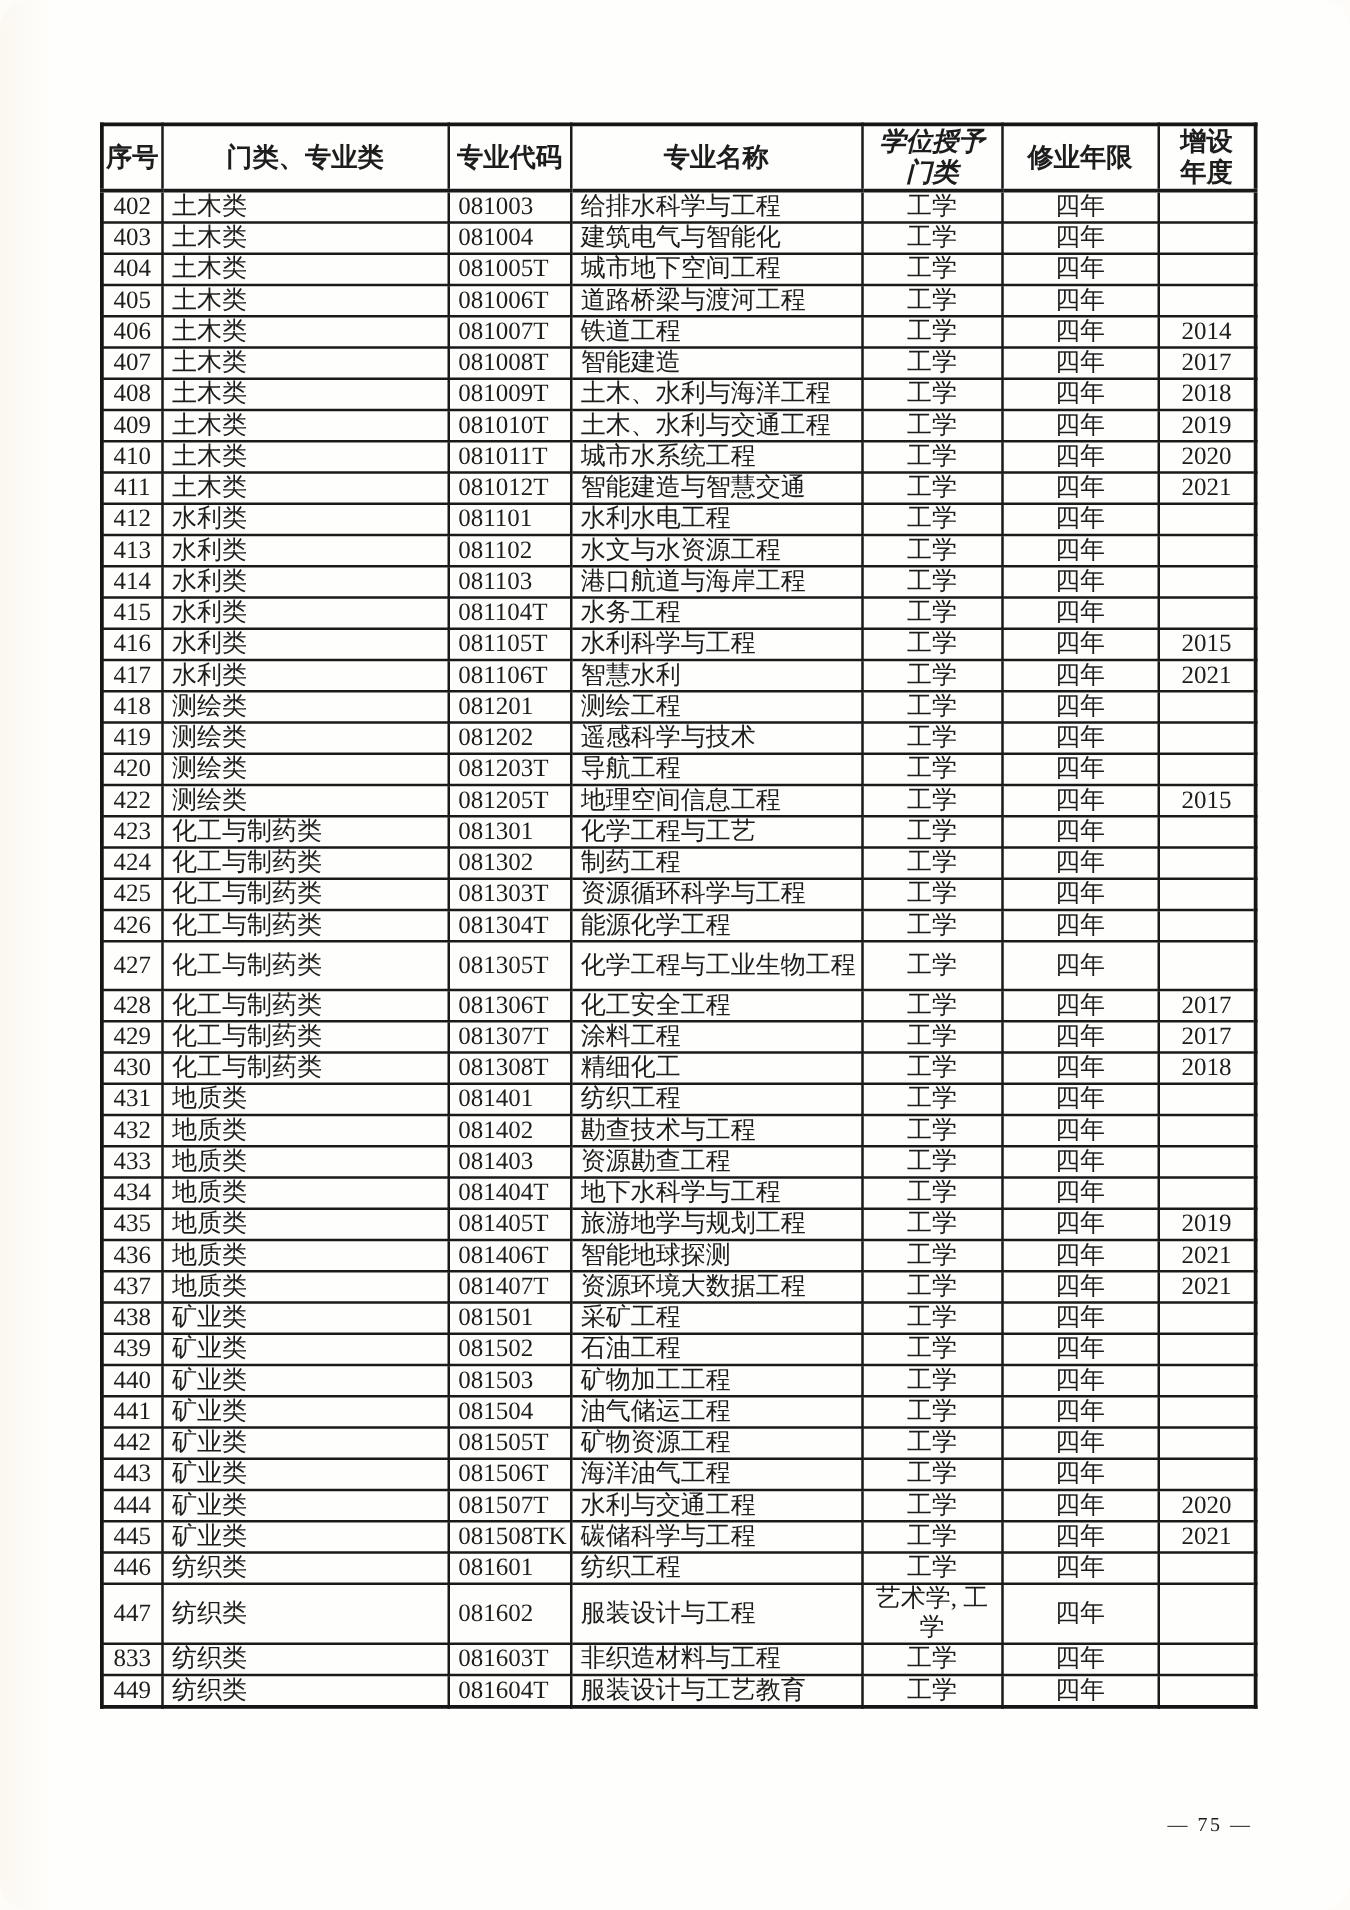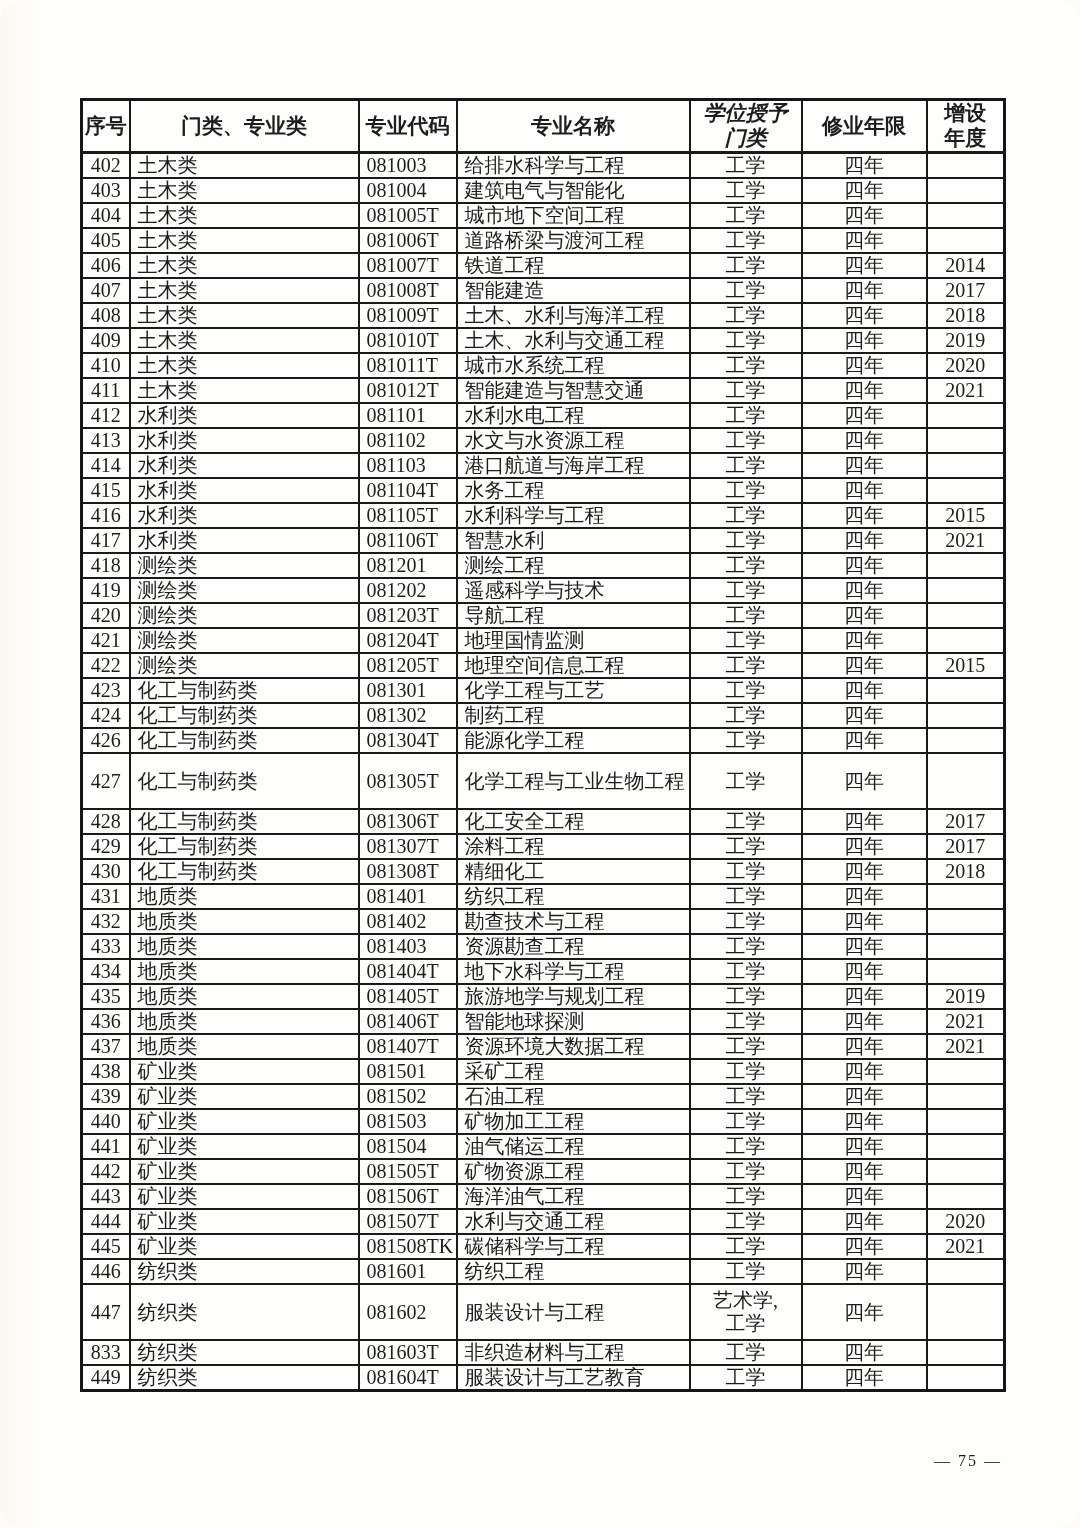--- a/index.html
+++ b/index.html
@@ -43,33 +43,33 @@
     font-size: 21px;
     text-align: center;
     line-height: 1.2;
     padding: 0;
     border-bottom-width: 3px;
   }
   
   .majors thead th.h-degree { padding: 0 12px; font-style: italic; }
   .majors thead th.h-year_added { padding: 0 16px; }
   .majors tbody tr { height: 25px; }
-  .majors tbody tr.tall { height: 56px; }
+  .majors tbody tr.tall { height: 39px; }
   .majors tbody td {
     font-size: 20px;
     line-height: 1.15;
     padding: 0;
   }
   .majors td.col-no,
   .majors td.col-degree,
   .majors td.col-years,
   .majors td.col-year_added {
     text-align: center;
   }
-  .majors td.col-degree { padding: 0 21px; }
+  .majors td.col-degree { padding: 0 8px; }
   .majors td.col-category,
   .majors td.col-code,
   .majors td.col-name {
     text-align: left;
     padding-left: 7px;
     padding-right: 2px;
   }
   .page-number {
     position: absolute;
     top: 1452px;
@@ -270,29 +270,20 @@
         <tr>
           <td class="col-no">420</td>
           <td class="col-category">测绘类</td>
           <td class="col-code">081203T</td>
           <td class="col-name">导航工程</td>
           <td class="col-degree">工学</td>
           <td class="col-years">四年</td>
           <td class="col-year_added"></td>
         </tr>
         <tr>
-          <td class="col-no">421</td>
-          <td class="col-category">测绘类</td>
-          <td class="col-code">081204T</td>
-          <td class="col-name">地理国情监测</td>
-          <td class="col-degree">工学</td>
-          <td class="col-years">四年</td>
-          <td class="col-year_added"></td>
-        </tr>
-        <tr>
           <td class="col-no">422</td>
           <td class="col-category">测绘类</td>
           <td class="col-code">081205T</td>
           <td class="col-name">地理空间信息工程</td>
           <td class="col-degree">工学</td>
           <td class="col-years">四年</td>
           <td class="col-year_added">2015</td>
         </tr>
         <tr>
           <td class="col-no">423</td>
@@ -301,20 +292,29 @@
           <td class="col-name">化学工程与工艺</td>
           <td class="col-degree">工学</td>
           <td class="col-years">四年</td>
           <td class="col-year_added"></td>
         </tr>
         <tr>
           <td class="col-no">424</td>
           <td class="col-category">化工与制药类</td>
           <td class="col-code">081302</td>
           <td class="col-name">制药工程</td>
+          <td class="col-degree">工学</td>
+          <td class="col-years">四年</td>
+          <td class="col-year_added"></td>
+        </tr>
+        <tr>
+          <td class="col-no">425</td>
+          <td class="col-category">化工与制药类</td>
+          <td class="col-code">081303T</td>
+          <td class="col-name">资源循环科学与工程</td>
           <td class="col-degree">工学</td>
           <td class="col-years">四年</td>
           <td class="col-year_added"></td>
         </tr>
         <tr>
           <td class="col-no">426</td>
           <td class="col-category">化工与制药类</td>
           <td class="col-code">081304T</td>
           <td class="col-name">能源化学工程</td>
           <td class="col-degree">工学</td>

